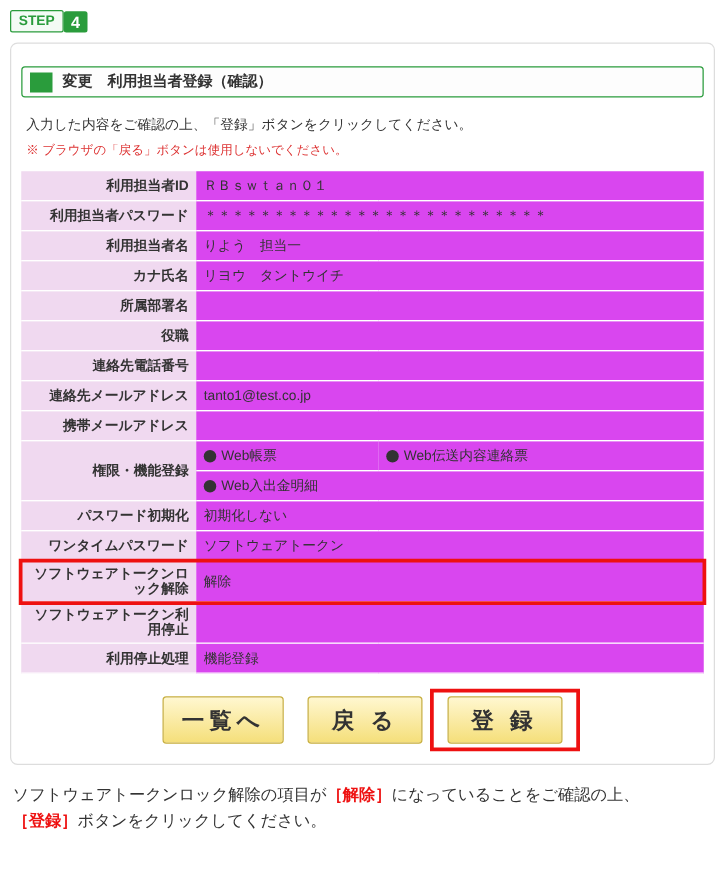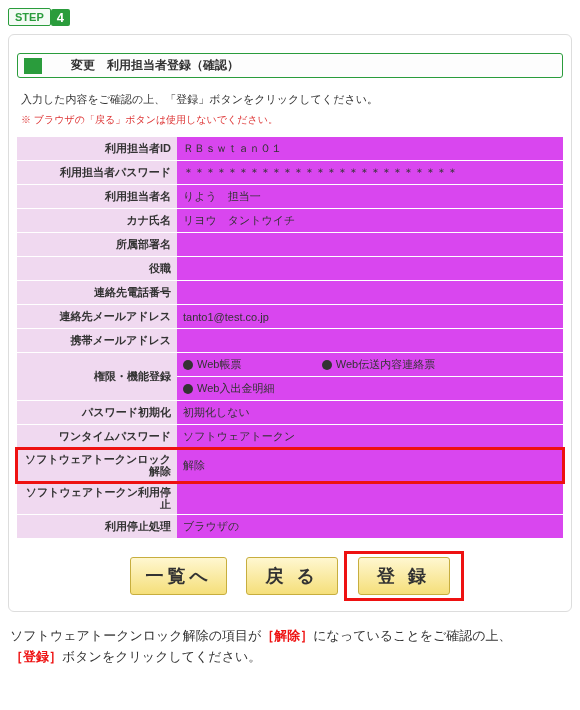--- a/index.html
+++ b/index.html
@@ -3,28 +3,28 @@
 <meta charset="utf-8">
 <style>
   * { box-sizing: border-box; }
   body { margin: 0; padding: 8px; font-family: "MS PGothic", "Hiragino Kaku Gothic Pro", sans-serif; font-size: 12px; color: #333; background: #fff; width: 580px; }
   .step-header { display: flex; align-items: center; margin-bottom: 8px; }
   .step-label { border: 1px solid #2a9c3c; color: #2a9c3c; font-weight: bold; font-size: 11px; padding: 2px 6px; background: #f4fbf5; border-radius: 2px; }
   .step-num { background: #2a9c3c; color: #fff; font-weight: bold; font-size: 13px; padding: 1px 6px; margin-left: 0; border-radius: 2px; }
   .step-title { color: #2a9c3c; font-weight: bold; font-size: 15px; margin-left: 10px; }
   .panel { border: 1px solid #ddd; border-radius: 6px; padding: 8px; margin: 0 0 14px 0; }
   .panel-header { background: linear-gradient(#ffae3f,#f5861e); color: #fff; text-align: center; font-weight: bold; font-size: 15px; padding: 6px 0; border-radius: 4px; border: 1px solid #d97614; }
-  .section-bar { margin-top: 10px; border: 1px solid #2a9c3c; border-radius: 3px; padding: 3px 6px; display: flex; align-items: center; background: #fdfdfd; gap: 21px; }
+  .section-bar { margin-top: 10px; border: 1px solid #2a9c3c; border-radius: 3px; padding: 3px 6px; display: flex; align-items: center; background: #fdfdfd; }
   .section-sq { width: 18px; height: 16px; background: #2a9c3c; margin-right: 8px; }
   .section-text { font-weight: bold; font-size: 12px; color: #333; }
   .instr { margin: 14px 4px 6px; font-size: 11px; }
   .warn { color: #d33; font-size: 10px; margin: 2px 4px; }
   table.info { width: 100%; border-collapse: collapse; margin-top: 10px; font-size: 11px; }
   table.info td { padding: 4px 6px; vertical-align: middle; }
-  table.info td.lbl { background: #f0d9f0; text-align: right; width: 160px; font-weight: bold; color: #333; border-bottom: 1px solid #fff; }
+  table.info td.lbl { background: #f0d9f0; text-align: right; width: 140px; font-weight: bold; color: #333; border-bottom: 1px solid #fff; }
   table.info td.val { background: #d946ef; border-bottom: 1px solid #fff; }
   .dot { display: inline-block; width: 10px; height: 10px; border-radius: 50%; background: #333; vertical-align: middle; margin-right: 4px; }
   .hl-red { position: relative; }
   .hl-red::after { content: ""; position: absolute; inset: -2px; border: 3px solid #e11; pointer-events: none; }
   .btnrow { text-align: center; margin: 18px 0 8px; }
   .btn3d { display: inline-block; min-width: 92px; padding: 6px 14px; margin: 0 8px; background: linear-gradient(#fff7d0,#f5df7a); border: 1px solid #c7ae3e; border-radius: 3px; font-weight: bold; font-size: 18px; color: #333; cursor: pointer; letter-spacing: 4px; }
   .btn-hl { position: relative; display: inline-block; }
   .btn-hl::after { content: ""; position: absolute; inset: -6px; border: 3px solid #e11; pointer-events: none; }
   .footnote { font-size: 13px; margin: 8px 2px; line-height: 1.6; }
   .footnote .kw { color: #e11; font-weight: bold; margin-top: 11px; }
@@ -104,21 +104,21 @@
     <tr class="hl-red">
           <td class="lbl" style="line-height:1.1">ソフトウェアトークンロック解除</td>
           <td class="val" colspan="2">解除</td>
         </tr>
     <tr>
           <td class="lbl" style="line-height:1.1">ソフトウェアトークン利用停止</td>
           <td class="val" colspan="2"></td>
         </tr>
     <tr>
           <td class="lbl">利用停止処理</td>
-          <td class="val" colspan="2">ブラウザの</td>
+          <td class="val" colspan="2">機能登録</td>
         </tr>
   </tbody>
     </table>
 
   <div class="btnrow">
     <span class="btn3d">一覧へ</span>
     <span class="btn3d">戻 る</span>
     <span class="btn-hl"><span class="btn3d">登 録</span></span>
   </div>
 </div>

